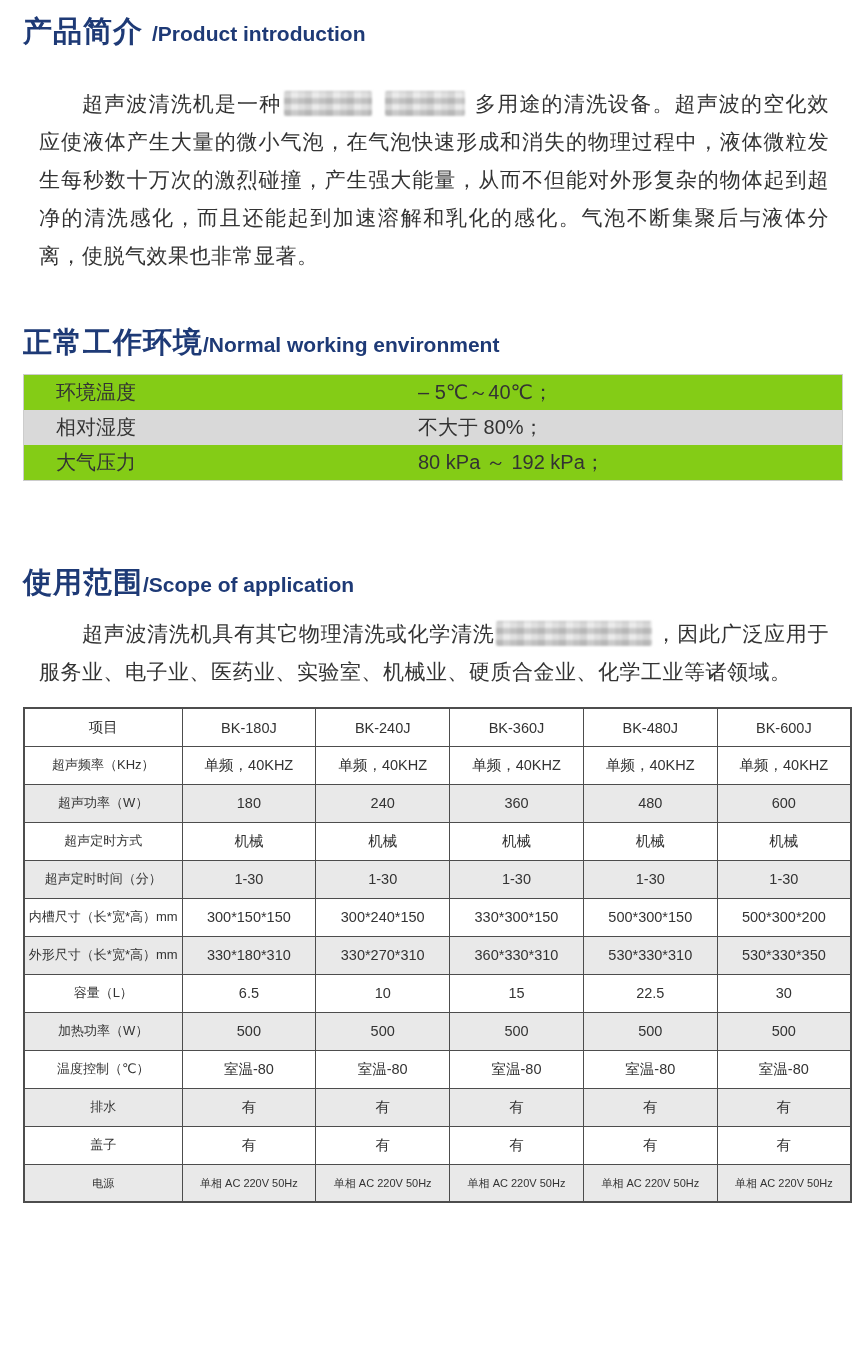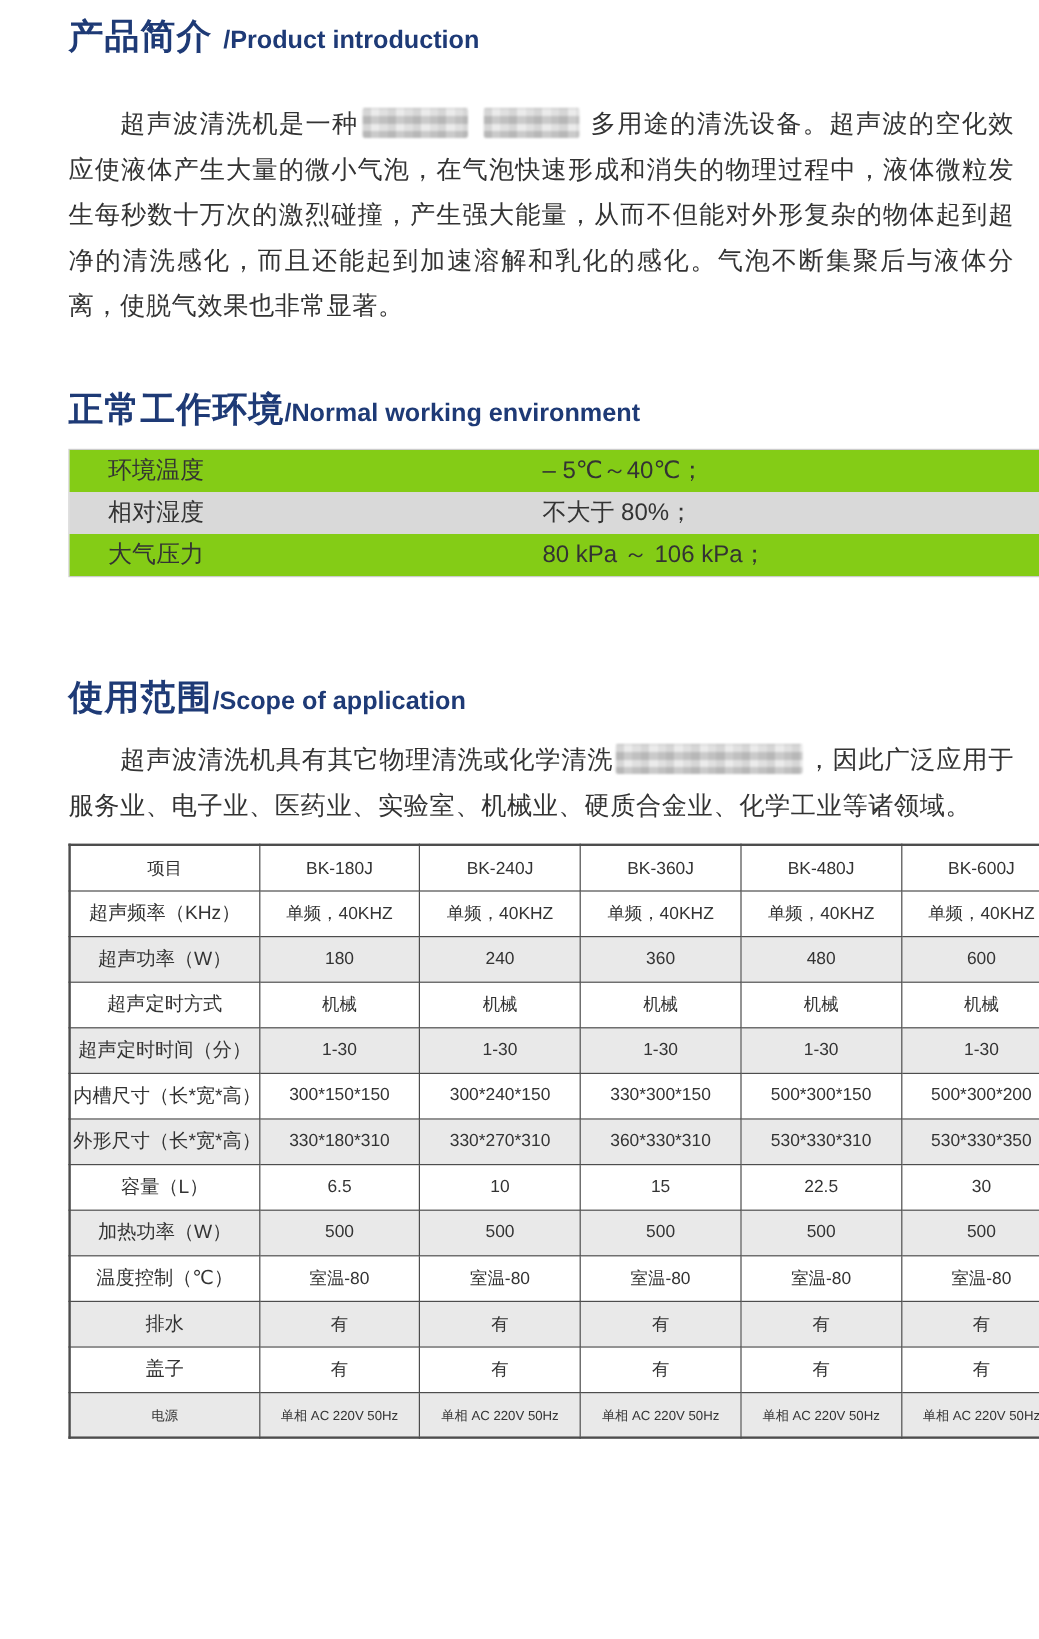--- a/index.html
+++ b/index.html
@@ -6,33 +6,32 @@
   html, body { margin: 0; padding: 0; background: #ffffff; }
   .page {
     position: relative;
     width: 866px;
     height: 1283px;
     margin: 0 auto;
     background: #ffffff;
     font-family: "Liberation Sans", "DejaVu Sans", sans-serif;
     color: #333333;
     overflow: hidden;
-    padding-left: 34px;
   }
   .content { padding: 14px 21px 0 23px; }
 
   
   .sec-title { color: #1e3a76; font-weight: bold; line-height: 1.2; }
   .sec-title .zh { font-size: 29px; letter-spacing: 1px; }
   .sec-title .en { font-size: 21px; }
   .sec-title .en.gap { margin-left: 9px; }
 
   
   .para {
-    margin: 0;
+    margin: 16px;
     font-size: 21px;
     line-height: 38px;
     letter-spacing: 0.5px;
     text-indent: 43px;
     color: #333333;
     text-align: justify;
   }
   .para-1 { margin-top: 36px; }
   .para-2 { margin-top: 16px; }
 
@@ -95,21 +94,21 @@
     padding: 0 2px;
     text-align: center;
     vertical-align: middle;
     font-weight: normal;
     font-size: 14.5px;
     color: #333333;
     overflow: hidden;
     white-space: nowrap;
   }
   .tech-table col.c-label { width: 158px; }
-  .tech-table .rowlabel { font-size: 16px; }
+  .tech-table .rowlabel { font-size: 13px; }
   .tech-table tr.alt { background: #e9e9e9; }
   .tech-table tr.r-power td { font-size: 11px; letter-spacing: 0; }
 </style>
 </head>
 <body>
 
 <div class="page">
   <div class="content">
 
     <h2 class="sec-title t-intro">
@@ -124,21 +123,21 @@
       <div class="env-row">
         <span class="label">环境温度</span>
         <span class="value">– 5℃～40℃；</span>
       </div>
       <div class="env-row alt">
         <span class="label">相对湿度</span>
         <span class="value">不大于 80%；</span>
       </div>
       <div class="env-row">
         <span class="label">大气压力</span>
-        <span class="value">80 kPa ～ 106 kPa；</span>
+        <span class="value">80 kPa ～ 192 kPa；</span>
       </div>
     </div>
 
     <h2 class="sec-title t-scope">
       <span class="zh">使用范围</span><span class="en">/Scope of application</span>
     </h2>
     <p class="para para-2"><span>超声波清洗机具有其它物理清洗或化学清洗</span><span class="censor c3"></span><span>，因此广泛应用于服务业、电子业、医药业、实验室、机械业、硬质合金业、化学工业等诸领域。</span></p>
 
     <table class="tech-table">
       <colgroup>

